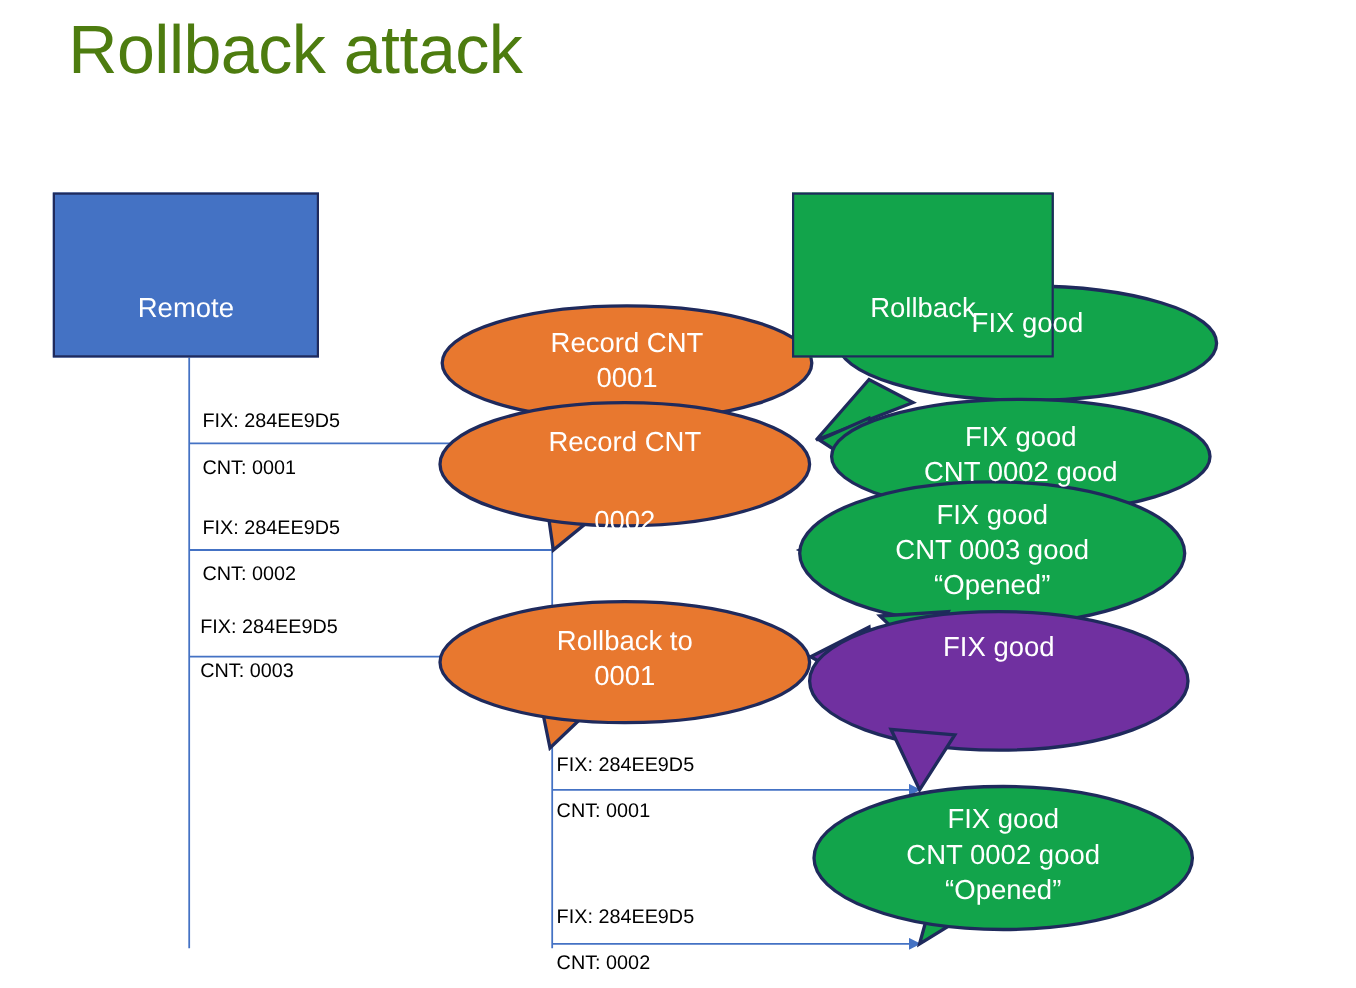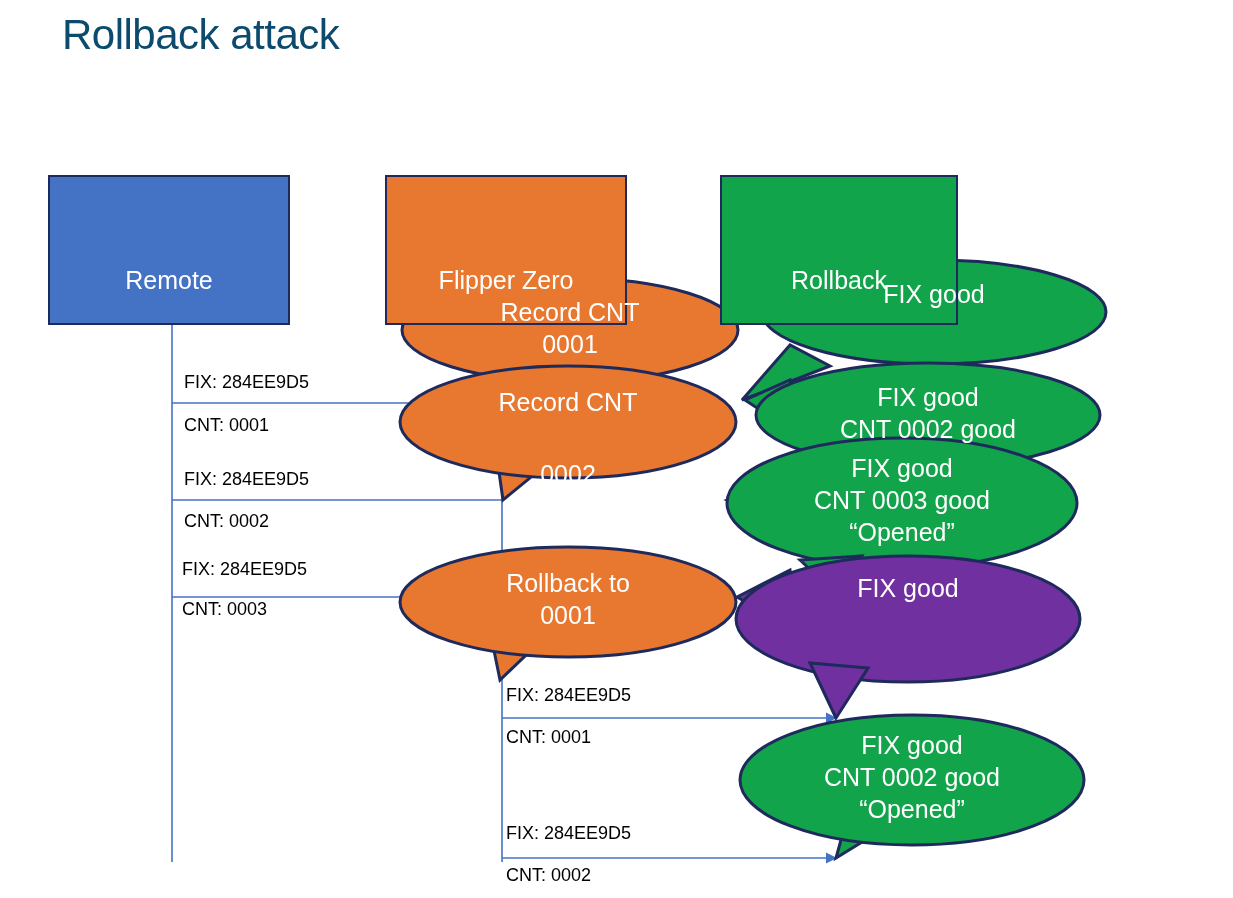--- a/index.html
+++ b/index.html
@@ -18,23 +18,23 @@
     height: 898px;
     background: #ffffff;
     overflow: hidden;
   }
 
   
   #slide-title {
     position: absolute;
     left: 62px;
     top: 12px;
-    font-size: 42px;
+    font-size: 62px;
     font-weight: 400;
-    color: #0c4a6e;
+    color: #4d7c0f;
     letter-spacing: -0.5px;
     line-height: 1.1;
     white-space: nowrap;
   }
 
   
   #diagram {
     position: absolute;
     left: 0;
     top: 0;
@@ -159,23 +159,20 @@
 
     <g>
       <path d="M 836 858 L 852 800 L 898 820 Z" fill="#12A44B" stroke="#1F2A5C" stroke-width="3"></path>
       <ellipse cx="912" cy="780" rx="172" ry="65" fill="#12A44B" stroke="#1F2A5C" stroke-width="3"></ellipse>
     </g>
   </svg>
 
   <div class="actor-box" id="actor-remote">
     <span class="actor-label">Remote</span>
   </div>
-  <div class="actor-box" id="actor-flipper">
-    <span class="actor-label">Flipper Zero</span>
-  </div>
   <div class="actor-box" id="actor-receiver">
     <span class="actor-label">Rollback</span>
   </div>
 
   <div class="bubble" style="left:402px; top:278px; width:336px; height:104px;">
     <div class="bubble-text" style="top:18px;">Record CNT</div>
     <div class="bubble-text" style="top:50px;">0001</div>
   </div>
 
   <div class="bubble" style="left:762px; top:260px; width:344px; height:104px;">

